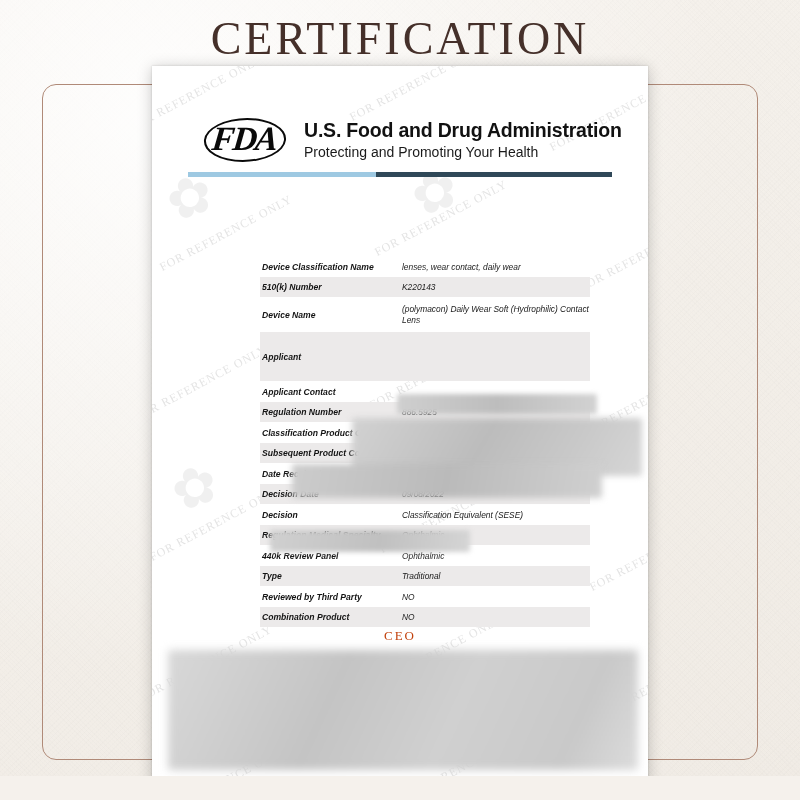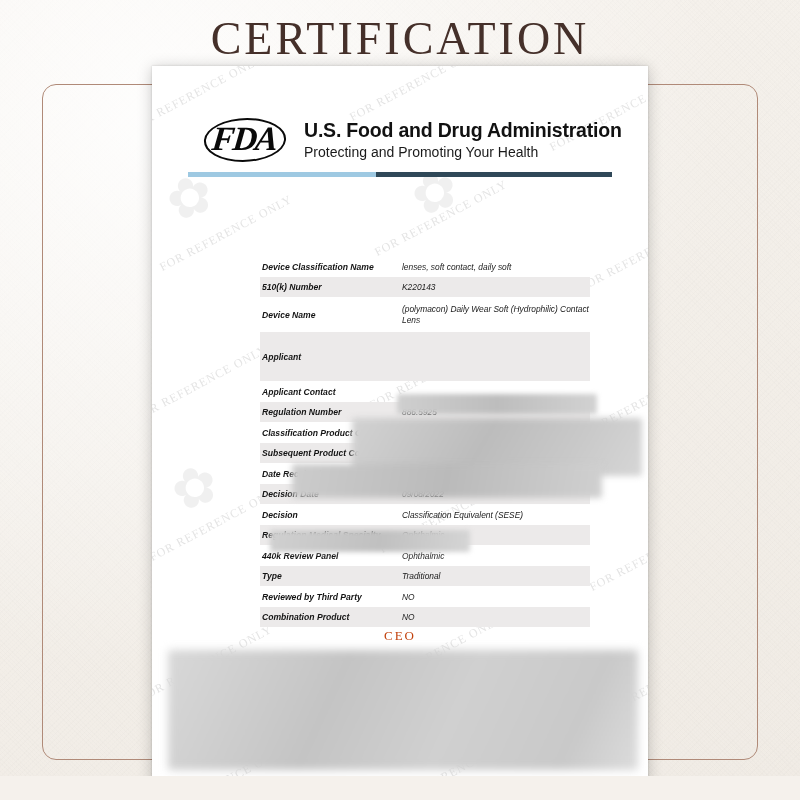--- a/index.html
+++ b/index.html
@@ -295,21 +295,21 @@
       <div id="agency-name">U.S. Food and Drug Administration</div>
       <div id="agency-tagline">Protecting and Promoting Your Health</div>
       <div id="rule-blue"></div>
       <div id="rule-dark"></div>
     </div>
 
 
     <div id="fields">
       <div class="frow">
         <div class="flabel">Device Classification Name</div>
-        <div class="fvalue">lenses, soft contact, daily soft</div>
+        <div class="fvalue">lenses, wear contact, daily wear</div>
       </div>
       <div class="frow shade">
         <div class="flabel">510(k) Number</div>
         <div class="fvalue">K220143</div>
       </div>
       <div class="frow" style="min-height:32px">
         <div class="flabel">Device Name</div>
         <div class="fvalue two-line">(polymacon) Daily Wear Soft (Hydrophilic) Contact Lens</div>
       </div>
       <div class="frow shade" style="min-height:46px">

